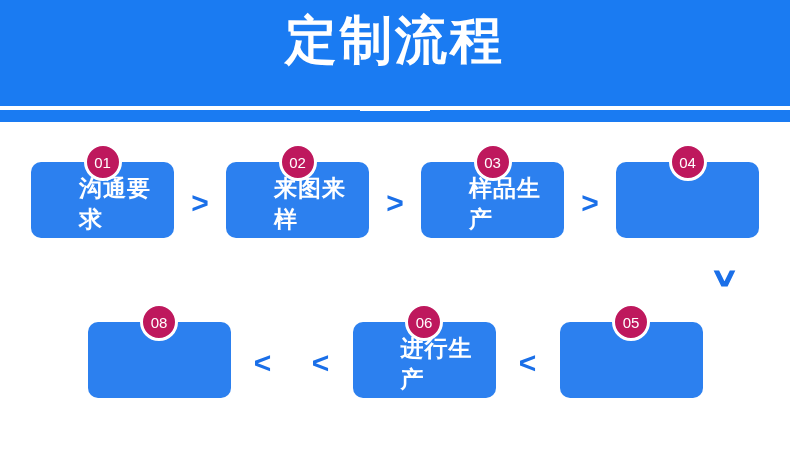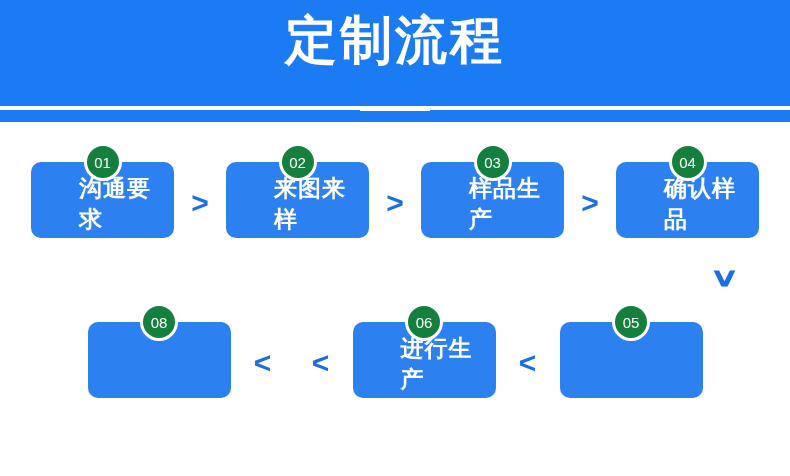--- a/index.html
+++ b/index.html
@@ -117,21 +117,21 @@
     margin-left: 48px;
   }
   .step-num {
     position: absolute;
     top: -19px;
     left: 50%;
     transform: translateX(-50%);
     width: 38px;
     height: 38px;
     border-radius: 50%;
-    background: #15803d;
+    background: #be185d;
     border: 3px solid #ffffff;
     color: #ffffff;
     font-size: 15px;
     display: flex;
     align-items: center;
     justify-content: center;
     box-sizing: border-box;
   }
   .arrow {
     flex: 0 0 auto;
@@ -180,21 +180,20 @@
         <div class="step-label">来图来样</div>
       </div>
       <div class="arrow">&gt;</div>
       <div class="step">
         <div class="step-num">03</div>
         <div class="step-label">样品生产</div>
       </div>
       <div class="arrow">&gt;</div>
       <div class="step">
         <div class="step-num">04</div>
-        <div class="step-label">确认样品</div>
       </div>
     </div>
 
     <div class="arrow-down">∨</div>
 
     <div class="row row-2">
       <div class="step">
         <div class="step-num">08</div>
       </div>
       <div class="arrow">&lt;</div>

